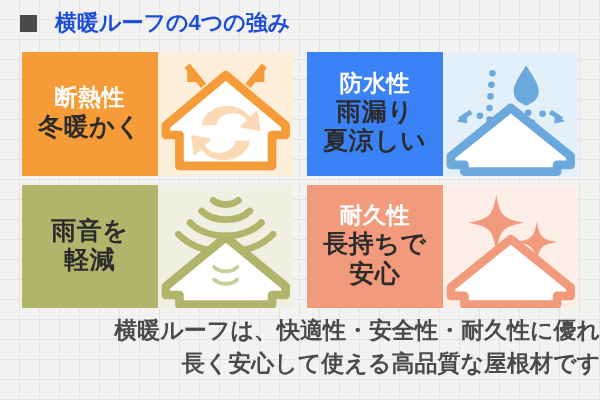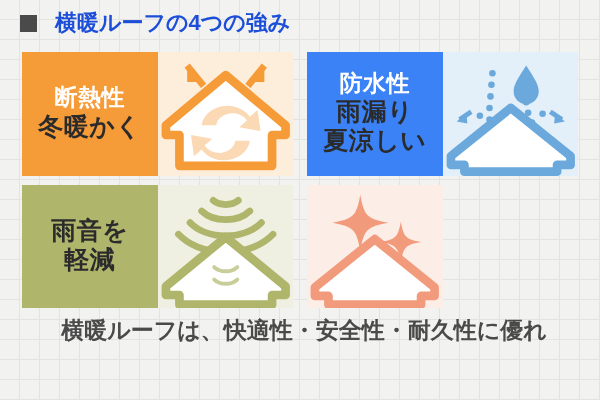--- a/index.html
+++ b/index.html
@@ -68,21 +68,21 @@
 
   .card-icon {
     width:50%;
     display:flex; align-items:center; justify-content:center;
   }
   .card-icon svg { display:block; width:100%; height:100%; }
 
   
   #footer {
     position:absolute; left:8px; right:0; top:314px;
-    text-align:center;
+    text-align:right;
     color:#4a4a4a;
   }
   #footer div {
     font-size:23px; font-weight:bold; line-height:1.42;
     white-space:nowrap; letter-spacing:0px;
   }
 </style>
 </head>
 <body>
 
@@ -177,31 +177,37 @@
 
           <g fill="none" stroke="#C9CD9A" stroke-width="4" stroke-linecap="round">
             <path d="M58 85 a15 11 0 0 0 24 0"></path>
             <path d="M58 98 a15 11 0 0 0 24 0"></path>
           </g>
         </svg>
       </div>
     </div>
 
     <div class="card">
+      <div class="card-text" style="background:#F29B7C">
+        <div class="card-title">耐久性</div>
+        <div class="card-l1">長持ちで</div>
+        <div class="card-l2">安心</div>
+      </div>
       <div class="card-icon" style="background:#FDEDE7">
         <svg viewBox="0 0 140 128">
 
           <path d="M55 10 c4 22 7 25 29 29 c-22 4 -25 7 -29 29 c-4 -22 -7 -25 -29 -29 c22 -4 25 -7 29 -29 Z" fill="#F29B7C"></path>
 
           <path d="M97 38 c3 16 5 18 21 21 c-16 3 -18 5 -21 21 c-3 -16 -5 -18 -21 -21 c16 -3 18 -5 21 -21 Z" fill="#F29B7C"></path>
 
           <path d="M70 56 L8 106 L8 115 L22 115 L22 124 L118 124 L118 115 L132 115 L132 106 Z" fill="#FFFFFF" stroke="#F29B7C" stroke-width="9" stroke-linejoin="round"></path>
         </svg>
       </div>
     </div>
 
   </div>
 
   <div id="footer">
     <div>横暖ルーフは、快適性・安全性・耐久性に優れ</div>
+    <div>長く安心して使える高品質な屋根材です</div>
   </div>
 
 </div>
 
 </body></html>

